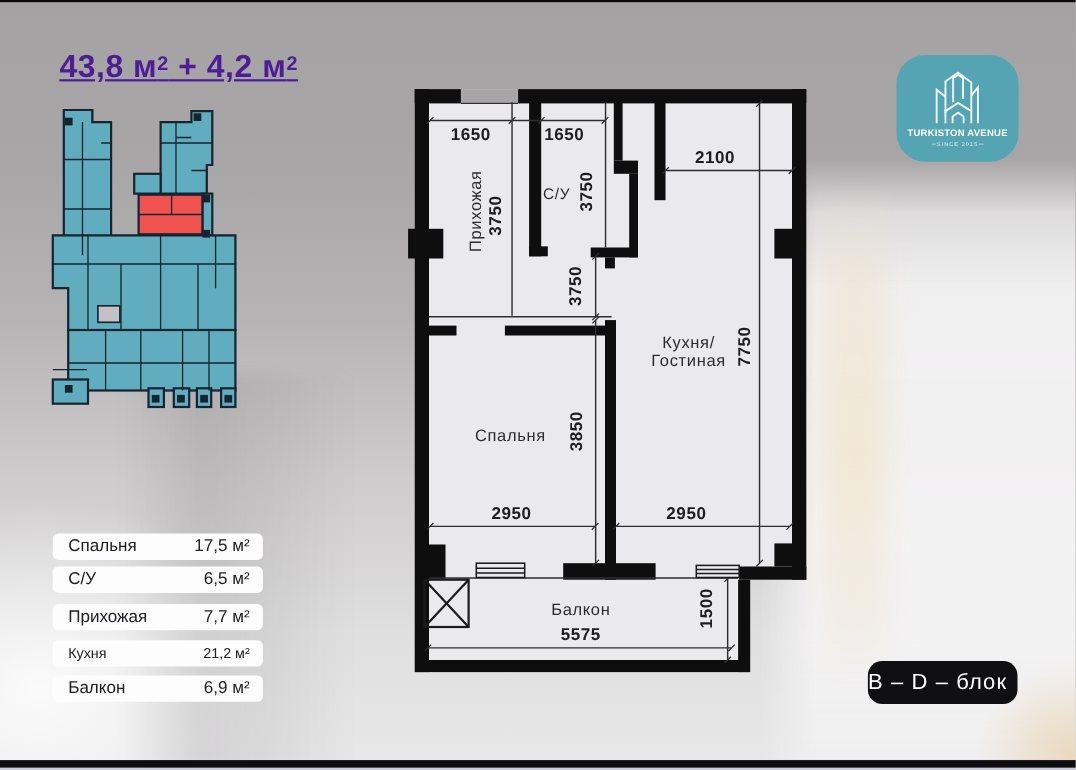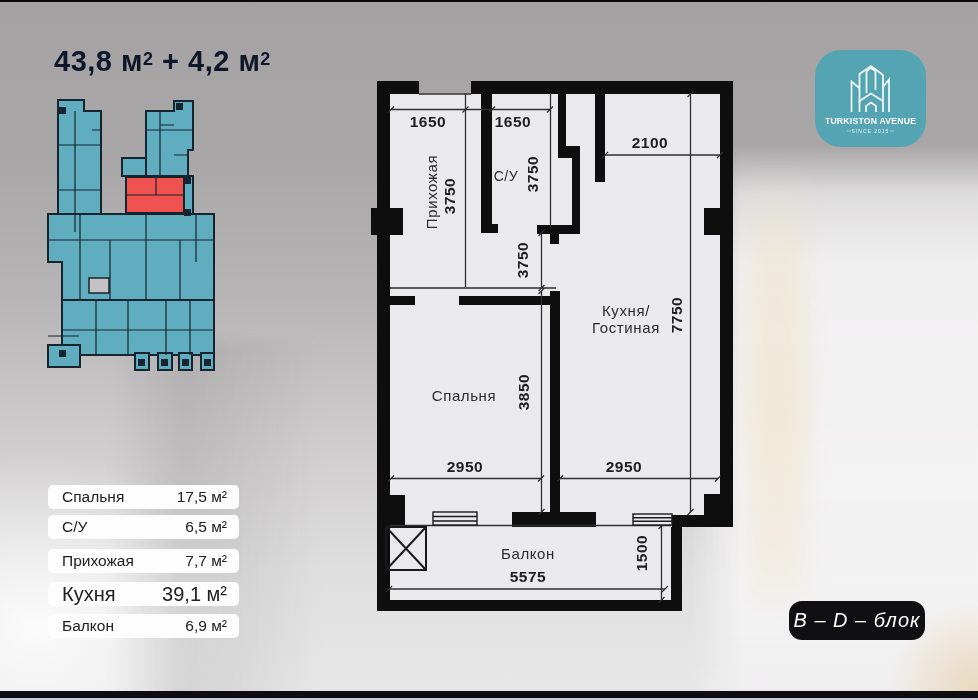--- a/index.html
+++ b/index.html
@@ -28,44 +28,44 @@
 
 <div class="abs" style="left:840px;top:540px;width:138px;height:160px;
   background:radial-gradient(ellipse 120px 120px at 97% 92%,rgba(233,216,188,0.95),rgba(233,216,188,0) 72%);"></div>
 
 <div class="abs" style="left:0;top:0;width:978px;height:2px;background:#0a0a0a;"></div>
 
 <div class="abs" style="left:0;top:691px;width:978px;height:7px;background:#0d0d12;"></div>
 
 <div class="abs" style="left:0;top:698px;width:978px;height:2px;background:#ccccd8;"></div>
 
-<div class="abs" style="left:54px;top:45px;font-size:29px;font-weight:700;color:#0f172a;letter-spacing:0.5px;">43,8 м<span style="font-size:18px;vertical-align:6px;">2</span> + 4,2 м<span style="font-size:18px;vertical-align:6px;">2</span></div>
+<div class="abs" style="left:54px;top:45px;font-size:29px;font-weight:700;color:#4c1d95;letter-spacing:0.5px;text-decoration:underline;">43,8 м<span style="font-size:18px;vertical-align:6px;">2</span> + 4,2 м<span style="font-size:18px;vertical-align:6px;">2</span></div>
 
 <div class="abs" style="left:48px;top:485px;width:191px;height:23.5px;background:#fdfdfd;border-radius:5px;"></div>
 
 <div class="abs" style="left:48px;top:515px;width:191px;height:23.5px;background:#fdfdfd;border-radius:5px;"></div>
 
 <div class="abs" style="left:48px;top:549px;width:191px;height:23.5px;background:#fdfdfd;border-radius:5px;"></div>
 
 <div class="abs" style="left:48px;top:582px;width:191px;height:23.5px;background:#fdfdfd;border-radius:5px;"></div>
 
 <div class="abs" style="left:48px;top:614px;width:191px;height:23.5px;background:#fdfdfd;border-radius:5px;"></div>
 
 <div class="abs" style="left:62px;top:485px;width:165px;height:23.5px;line-height:24px;font-size:15.5px;color:#202024;">Спальня<span style="float:right;">17,5 м²</span></div>
 
 <div class="abs" style="left:62px;top:515px;width:165px;height:23.5px;line-height:24px;font-size:15.5px;color:#202024;">С/У<span style="float:right;">6,5 м²</span></div>
 
 <div class="abs" style="left:62px;top:549px;width:165px;height:23.5px;line-height:24px;font-size:15.5px;color:#202024;">Прихожая<span style="float:right;margin-left:44px;">7,7 м²</span></div>
 
-<div class="abs" style="left:62px;top:582px;width:165px;height:23.5px;line-height:24px;font-size:20px;color:#202024;">Кухня<span style="float:right;">39,1 м²</span></div>
+<div class="abs" style="left:62px;top:582px;width:165px;height:23.5px;line-height:24px;font-size:13px;color:#202024;">Кухня<span style="float:right;">21,2 м²</span></div>
 
 <div class="abs" style="left:62px;top:614px;width:165px;height:23.5px;line-height:24px;font-size:15.5px;color:#202024;">Балкон<span style="float:right;">6,9 м²</span></div>
 
 <div class="abs" style="left:789px;top:601px;width:136px;height:39px;background:#101013;border-radius:13px;"></div>
-<div class="abs" style="left:789px;top:601px;width:136px;height:39px;line-height:39px;text-align:center;color:#fff;font-size:20px;font-style:italic;letter-spacing:1px;">B – D – блок</div>
+<div class="abs" style="left:789px;top:601px;width:136px;height:39px;line-height:39px;text-align:left;color:#fff;font-size:20px;letter-spacing:1px;">B – D – блок</div>
 
 <svg class="abs" style="left:0;top:0;" width="978" height="700" viewBox="0 0 978 700">
 
 <g stroke="#16242f" stroke-width="2" fill="#5fadbf">
 
   <path d="M58,100 L84,100 L84,111 L101,111 L101,232 L58,232 Z"></path>
 
   <path d="M146,111 L174,111 L174,101 L193,101 L193,150 L188,150 L188,176 L146,176 Z"></path>
 
   <rect x="122" y="158" width="24" height="18"></rect>

